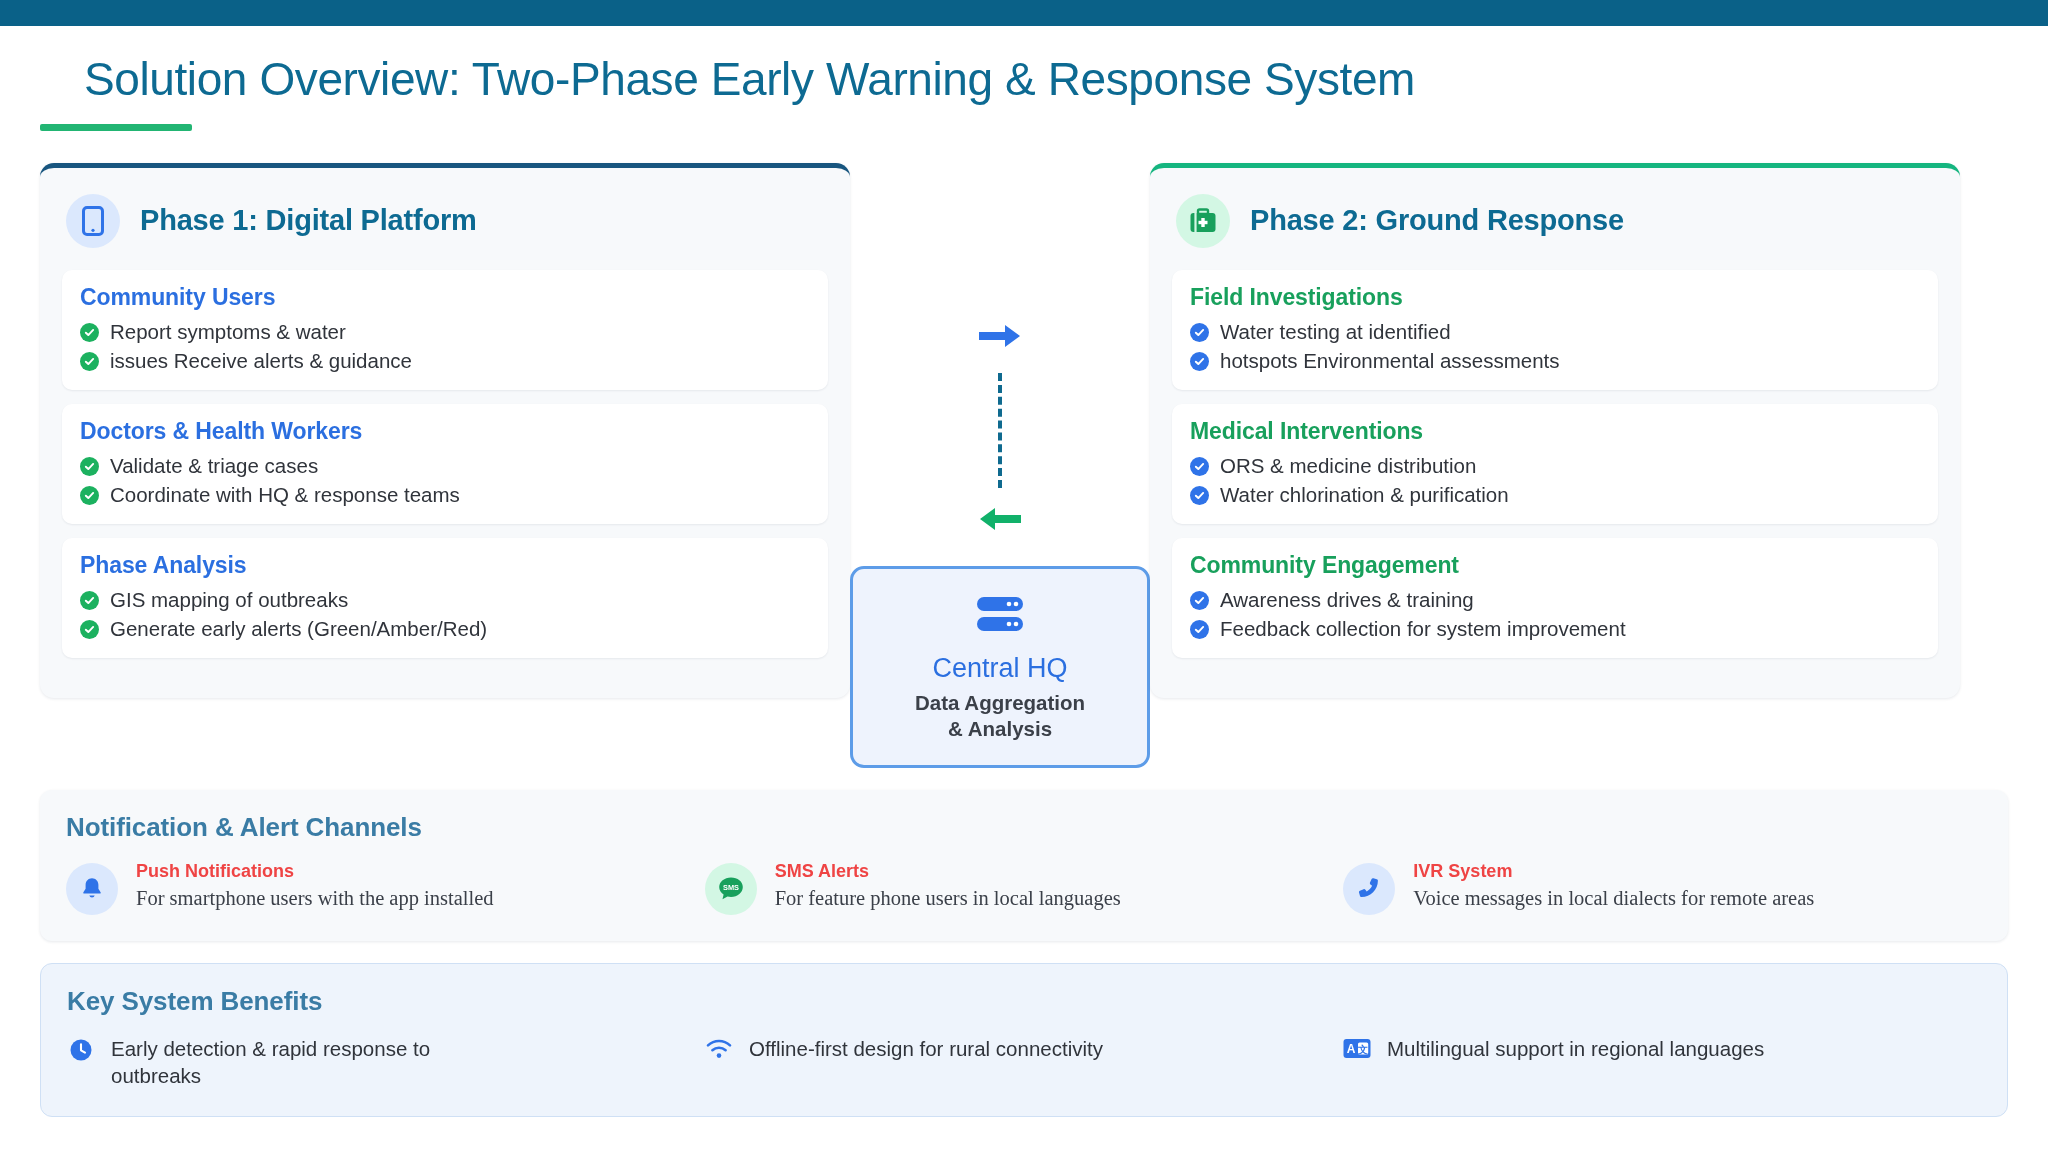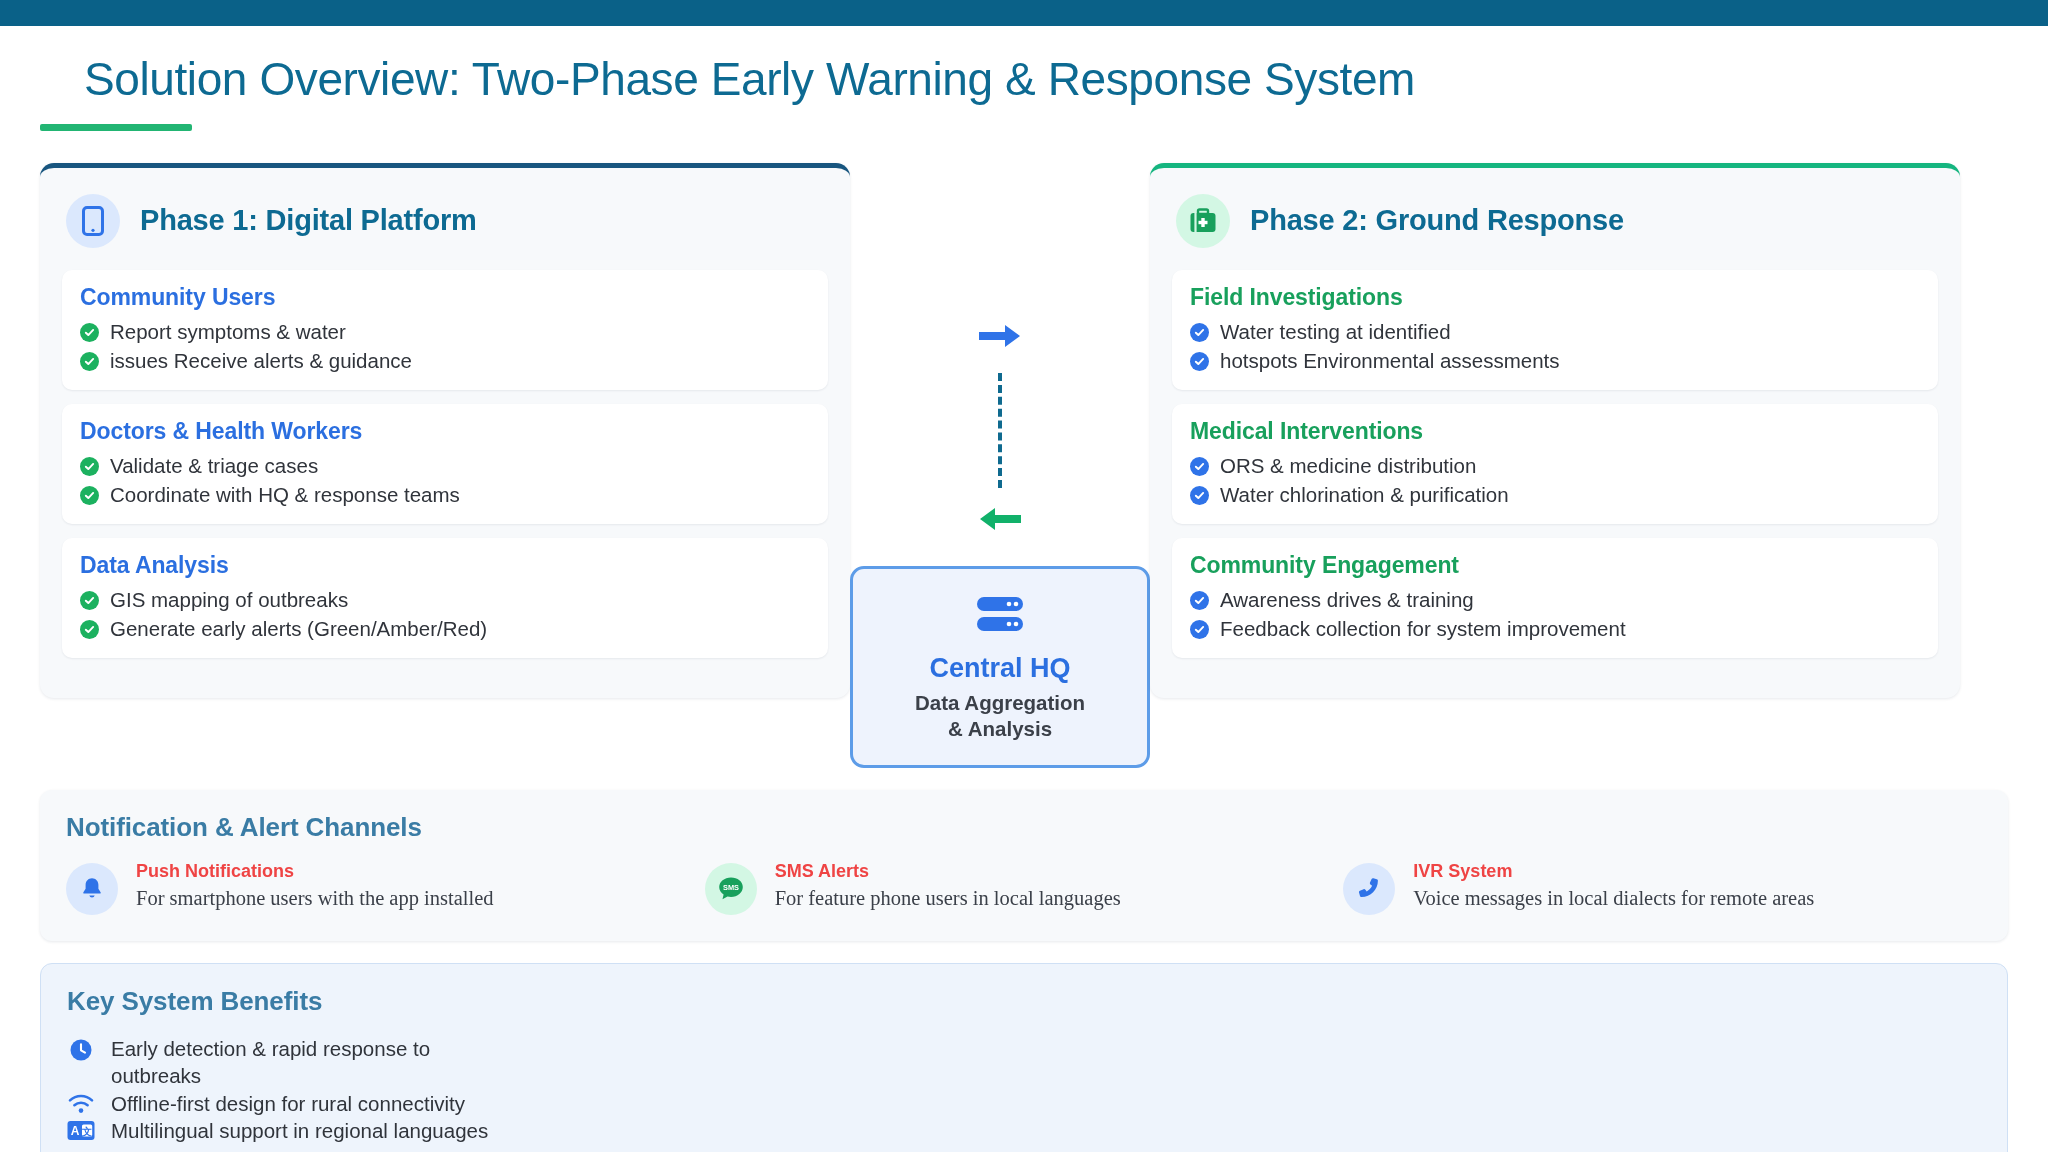--- a/index.html
+++ b/index.html
@@ -138,21 +138,21 @@
     width: 300px;
     background: #eef3fd;
     border: 3px solid #5d9ce8;
     border-radius: 14px;
     padding: 26px 16px 22px 16px;
     text-align: center;
   }
   .hq-icon { margin-bottom: 14px; }
   .hq-title {
     font-size: 27px;
-    font-weight: 700;
+    font-weight: 400;
     color: #2b6fe0;
     margin-bottom: 6px;
   }
   .hq-sub {
     font-size: 20.5px;
     line-height: 1.3;
     color: #3b4049;
     font-weight: bold;
   }
   
@@ -200,21 +200,21 @@
     margin-bottom: 3px;
   }
   .chan-desc {
     font-size: 20.5px;
     line-height: 1.32;
     color: #3b4049;
     max-width: 420px;
     font-family: Liberation Serif, serif;
   }
   
-  .ben-row { display: flex; flex-direction: column; }
+  .ben-row { display: flex; }
   .ben {
     flex: 1 1 0;
     display: flex;
     align-items: flex-start;
     gap: 16px;
     padding-right: 30px;
   }
   .ben-icon { flex: 0 0 auto; width: 28px; margin-top: 3px; display:flex; justify-content:center;}
   .ben-text {
     font-size: 20.5px;
@@ -286,21 +286,21 @@
                 <svg width="11" height="11" viewBox="0 0 12 12">
                   <path d="M2 6.2 L4.7 8.8 L10 3.2" fill="none" stroke="#fff" stroke-width="2.1" stroke-linecap="round" stroke-linejoin="round"></path>
                 </svg>
               </span>
             <span>Coordinate with HQ &amp; response teams</span>
           </li>
         </ul>
       </div>
 
       <div class="sub-card">
-        <div class="sub-title blue">Data Analysis</div>
+        <div class="sub-title blue">Phase Analysis</div>
         <ul class="bullets">
           <li>
             <span class="chk green">
                 <svg width="11" height="11" viewBox="0 0 12 12">
                   <path d="M2 6.2 L4.7 8.8 L10 3.2" fill="none" stroke="#fff" stroke-width="2.1" stroke-linecap="round" stroke-linejoin="round"></path>
                 </svg>
               </span>
             <span>GIS mapping of outbreaks</span>
           </li>
           <li>

